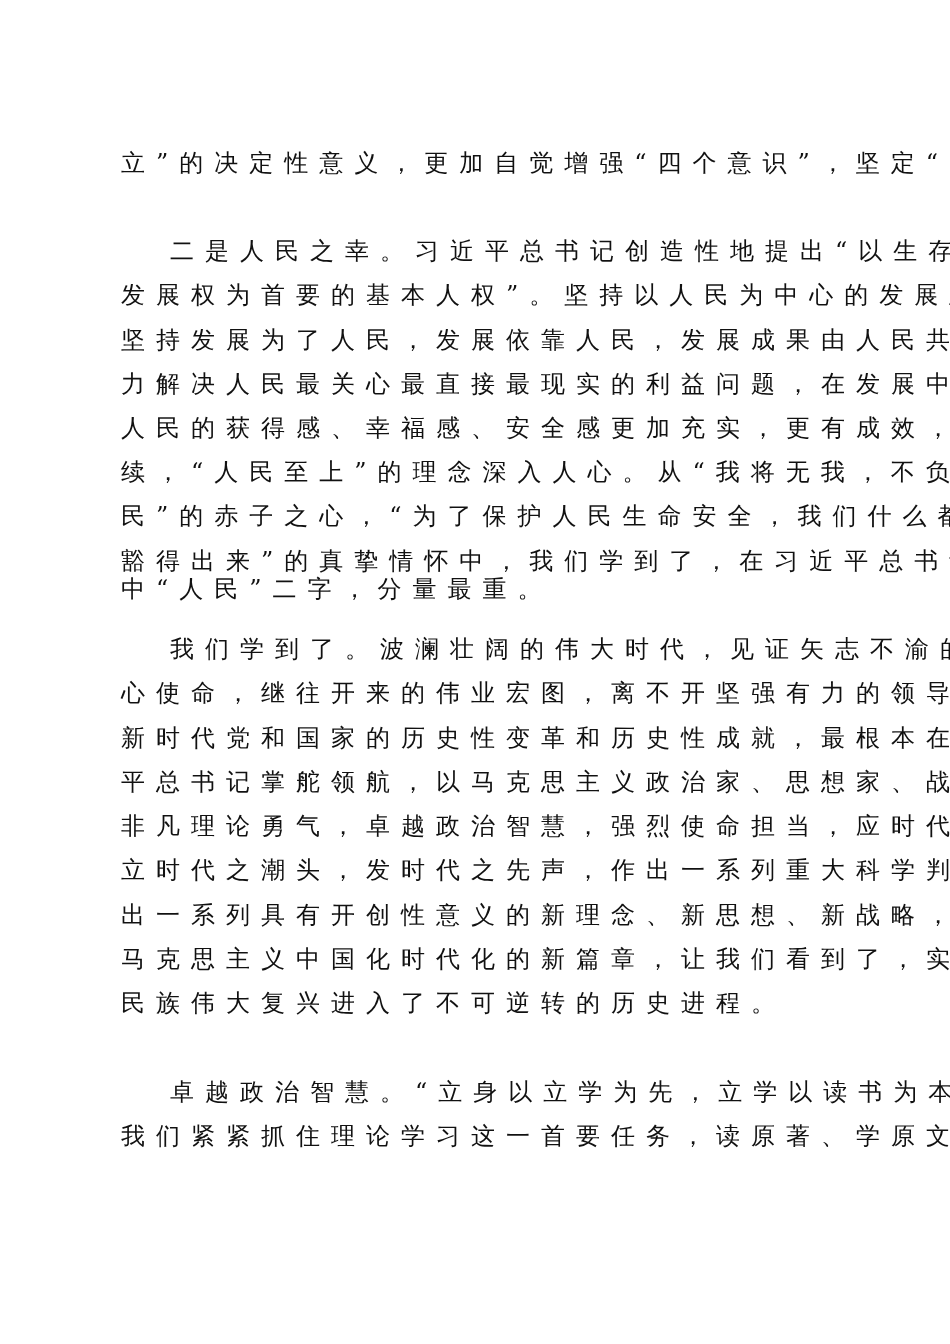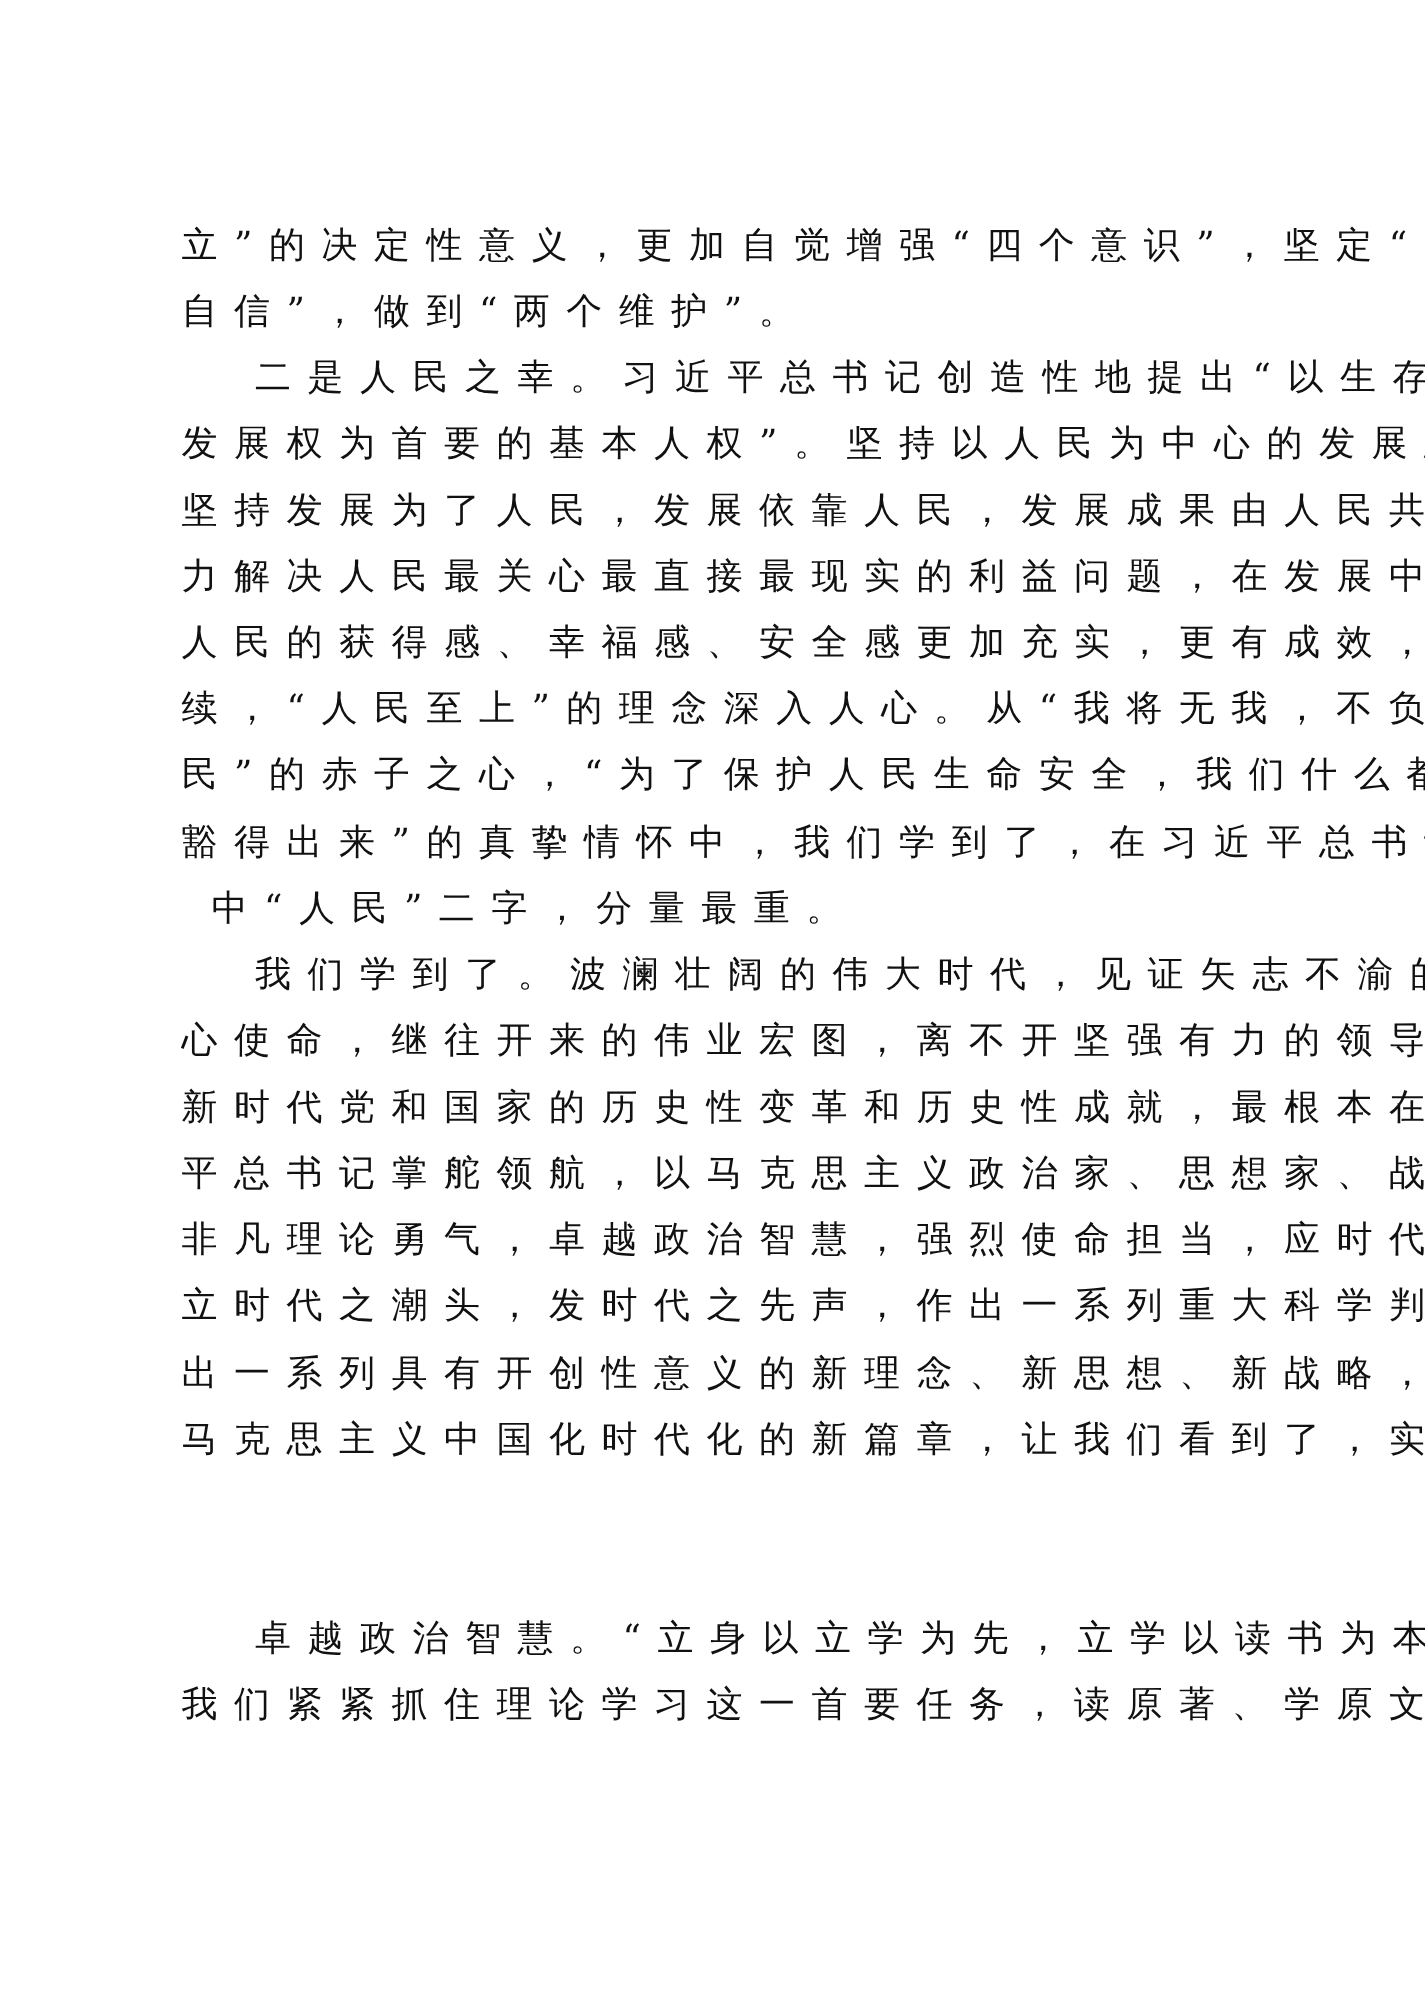--- a/index.html
+++ b/index.html
@@ -10,33 +10,33 @@
           font-size: 24px; letter-spacing: 11px; white-space: nowrap; }
   .indent { left: 170px; }
   .bold { font-weight: normal; }
   .heading { font-family: "DejaVu Sans", "Liberation Sans", sans-serif; font-weight: bold; letter-spacing: 2px; }
 </style>
 </head>
 <body>
 
 <div class="page" id="page">
     <div class="line" style="top: 143px;"><span>立”的决定性意义，更加自觉增强“四个意识”，坚定“四个</span></div>
-    <div class="line" style="top: 187px;"><span>自信”，做到“两个维护”。</span></div>
     <div class="line indent" style="top: 231px;"><span class="bold">二是人民之幸。</span><span>习近平总书记创造性地提出“以生存权、</span></div>
     <div class="line" style="top: 275px;"><span>发展权为首要的基本人权”。坚持以人民为中心的发展思想，</span></div>
     <div class="line" style="top: 320px;"><span>坚持发展为了人民，发展依靠人民，发展成果由人民共享，着</span></div>
     <div class="line" style="top: 364px;"><span>力解决人民最关心最直接最现实的利益问题，在发展中使广大</span></div>
     <div class="line" style="top: 408px;"><span>人民的获得感、幸福感、安全感更加充实，更有成效，更可持</span></div>
     <div class="line" style="top: 452px;"><span>续，“人民至上”的理念深入人心。从“我将无我，不负人</span></div>
     <div class="line" style="top: 496px;"><span>民”的赤子之心，“为了保护人民生命安全，我们什么都可以</span></div>
     <div class="line" style="top: 541px;"><span>豁得出来”的真挚情怀中，我们学到了，在习近平总书记心</span></div>
-    <div class="line" style="top: 585px; margin-left: 20px;"><span>中“人民”二字，分量最重。</span></div>
+    <div class="line" style="top: 569px;"><span>中“人民”二字，分量最重。</span></div>
     <div class="line indent" style="top: 629px;"><span class="bold">我们学到了。</span><span>波澜壮阔的伟大时代，见证矢志不渝的初</span></div>
     <div class="line" style="top: 673px;"><span>心使命，继往开来的伟业宏图，离不开坚强有力的领导核心。</span></div>
     <div class="line" style="top: 718px;"><span>新时代党和国家的历史性变革和历史性成就，最根本在于习近</span></div>
     <div class="line" style="top: 762px;"><span>平总书记掌舵领航，以马克思主义政治家、思想家、战略家的</span></div>
     <div class="line" style="top: 806px;"><span>非凡理论勇气，卓越政治智慧，强烈使命担当，应时代之变迁，</span></div>
     <div class="line" style="top: 850px;"><span>立时代之潮头，发时代之先声，作出一系列重大科学判断，提</span></div>
     <div class="line" style="top: 895px;"><span>出一系列具有开创性意义的新理念、新思想、新战略，谱写了</span></div>
     <div class="line" style="top: 939px;"><span>马克思主义中国化时代化的新篇章，让我们看到了，实现中华</span></div>
+    <div class="line" style="top: 983px;"><span>民族伟大复兴进入了不可逆转的历史进程。</span></div>
     <div class="line indent" style="top: 1072px;"><span class="bold">卓越政治智慧。</span><span>“立身以立学为先，立学以读书为本”。</span></div>
     <div class="line" style="top: 1116px;"><span>我们紧紧抓住理论学习这一首要任务，读原著、学原文、悟原</span></div>
   </div>
 
 </body></html>

